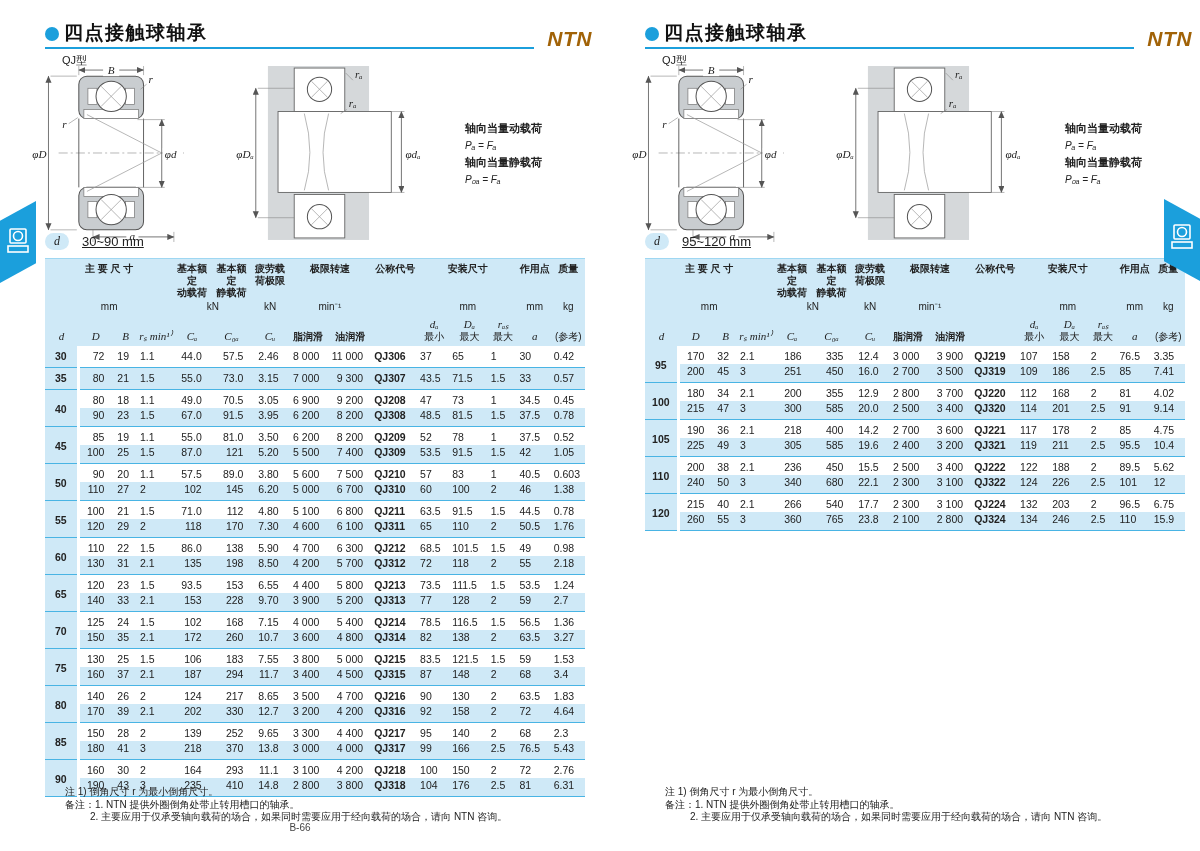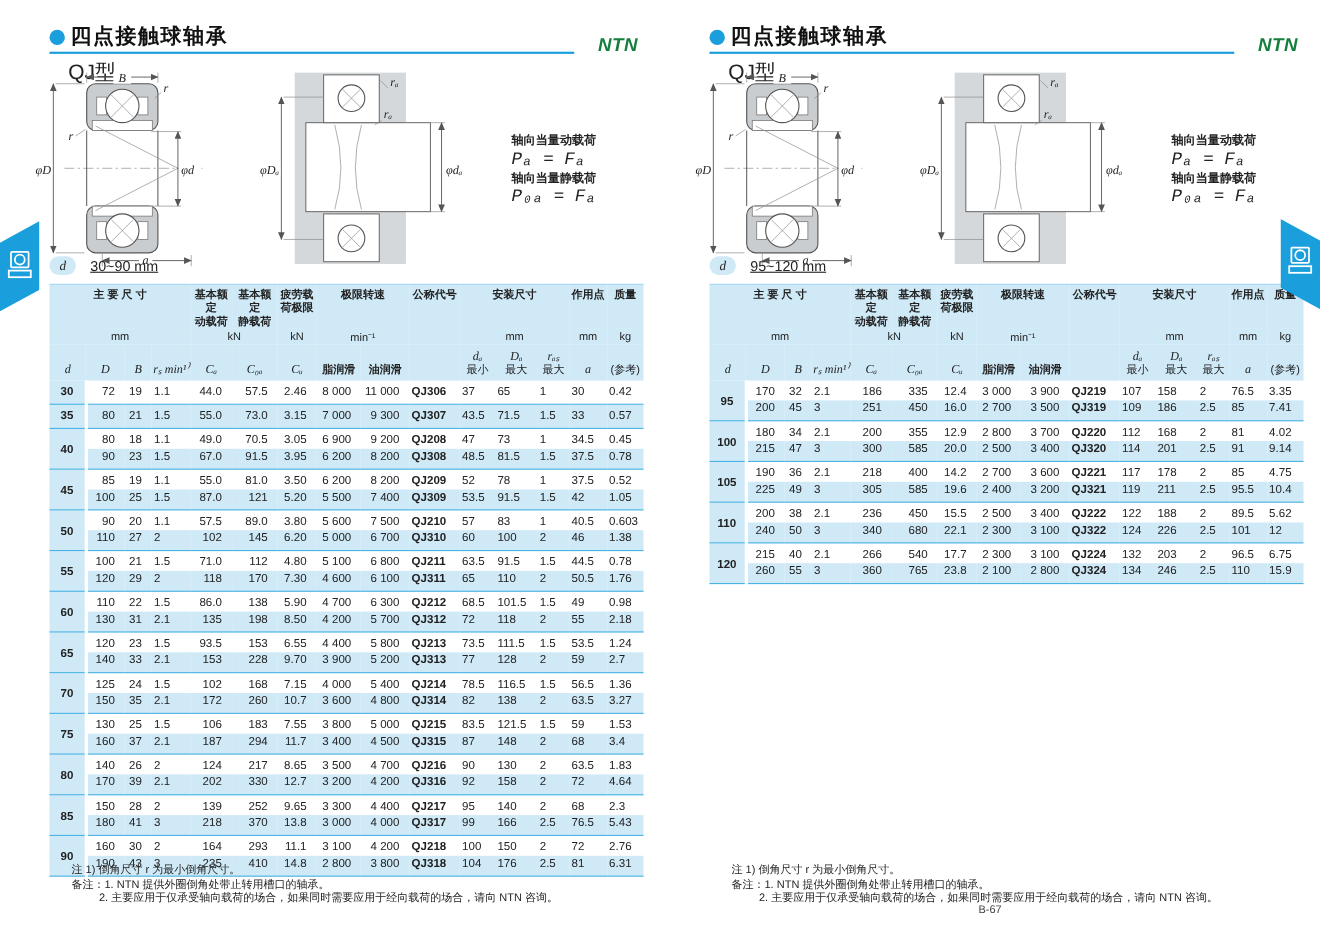--- a/index.html
+++ b/index.html
@@ -3,47 +3,47 @@
 <meta charset="utf-8">
 <style>
   html,body{margin:0;padding:0;background:#fff;}
   body{font-family:"Liberation Sans",sans-serif;color:#222;}
   .spread{position:relative;width:1200px;height:851px;background:#fff;overflow:hidden;}
   .page{position:absolute;top:0;width:600px;height:851px;background:#fff;}
   .page-left{left:0;}
   .page-right{left:600px;}
 
   
-  .page-head{position:absolute;left:45px;right:20px;top:20px;}
+  .page-head{position:absolute;left:45px;right:8px;top:20px;}
   .title-row{position:relative;height:29px;}
   .bullet{position:absolute;left:0;top:7px;width:14px;height:14px;border-radius:50%;background:#1b9fdc;}
   .title{position:absolute;left:19px;top:0;margin:0;font-size:19px;font-weight:bold;letter-spacing:1.5px;color:#111;}
   .rule{position:absolute;left:0;right:58px;bottom:0;height:2px;background:#1b9fdc;}
-  .logo{position:absolute;right:0;bottom:-2px;font-size:17px;font-weight:800;font-style:italic;letter-spacing:.5px;color:#15803d;}
-  .subtitle{margin-top:4px;padding-left:17px;font-size:19px;color:#222;}
+  .logo{position:absolute;right:0;bottom:-2px;font-size:21px;font-weight:800;font-style:italic;letter-spacing:.5px;color:#a16207;}
+  .subtitle{margin-top:4px;padding-left:17px;font-size:11px;color:#222;}
 
   
   .diagram{position:absolute;left:30px;top:64px;}
   .ring{fill:#c9cdd0;stroke:#555;stroke-width:1;}
   .wht{fill:#fff;stroke:#777;stroke-width:.7;}
   .wht2{fill:#fff;stroke:#666;stroke-width:.9;}
   .ball{fill:#fff;stroke:#555;stroke-width:1;}
   .thin{fill:none;stroke:#999;stroke-width:.7;}
   .edge{fill:none;stroke:#555;stroke-width:.9;}
   .cl{fill:none;stroke:#999;stroke-width:.7;stroke-dasharray:9 3 2 3;}
   .dim{fill:none;stroke:#555;stroke-width:.8;}
   .ext{fill:none;stroke:#888;stroke-width:.6;}
   .lbg{fill:#fff;}
   .dt{font-family:"Liberation Serif",serif;font-style:italic;font-size:11px;fill:#222;}
   .housing{fill:#d5d8da;}
 
   
   .loadtext{position:absolute;left:465px;top:120px;font-size:11px;line-height:17px;width:145px;}
   .lt-label{font-weight:bold;}
-  .formula{font-family:Liberation Mono, monospace;font-style:italic;font-size:16px;}
+  .formula{font-family:Liberation Sans, sans-serif;font-style:italic;font-size:10px;}
 
   
   .range-bar{position:absolute;left:45px;top:233px;display:flex;align-items:center;gap:13px;}
   .range-pill{display:inline-block;width:24px;height:17px;background:#cfe9f7;border-radius:9px;text-align:center;
     font-family:"Liberation Serif",serif;font-style:italic;font-size:12px;line-height:17px;}
   .range-text{font-size:13px;text-decoration:underline;}
 
   
   .data-table{position:absolute;left:45px;top:258px;width:540px;border-collapse:collapse;table-layout:fixed;
     font-size:10.5px;border-top:1px solid #9ed7f2;border-bottom:1.5px solid #49b4e4;}
@@ -656,20 +656,21 @@
             <td class="al-l">6.31</td>
           </tr>
         </tbody>
       </table>
 
     <div class="notes">
       <div>注 1) 倒角尺寸 r 为最小倒角尺寸。</div>
       <div>备注：1. NTN 提供外圈倒角处带止转用槽口的轴承。</div>
       <div class="indent">2. 主要应用于仅承受轴向载荷的场合，如果同时需要应用于经向载荷的场合，请向 NTN 咨询。</div>
     </div>
+    <div class="pageno">B-66</div>
   </section>
 
   <section class="page page-right">
     <header class="page-head">
       <div class="title-row">
         <span class="bullet"></span>
         <h1 class="title">四点接触球轴承</h1>
         <span class="rule"></span>
         <span class="logo">NTN</span>
       </div>
@@ -991,21 +992,20 @@
             <td class="al-l">15.9</td>
           </tr>
         </tbody>
       </table>
 
     <div class="notes">
       <div>注 1) 倒角尺寸 r 为最小倒角尺寸。</div>
       <div>备注：1. NTN 提供外圈倒角处带止转用槽口的轴承。</div>
       <div class="indent">2. 主要应用于仅承受轴向载荷的场合，如果同时需要应用于经向载荷的场合，请向 NTN 咨询。</div>
     </div>
-    <div class="pageno">B-67</div>
   </section>
 
   <div class="tab tab-left">
     <svg width="24" height="26" viewBox="0 0 24 26">
       <g fill="none" stroke="#fff" stroke-width="1.6">
         <rect x="4" y="1" width="16" height="14" rx="1"></rect>
         <circle cx="12" cy="8" r="4.5"></circle>
         <rect x="2" y="18" width="20" height="6"></rect>
       </g>
     </svg>

